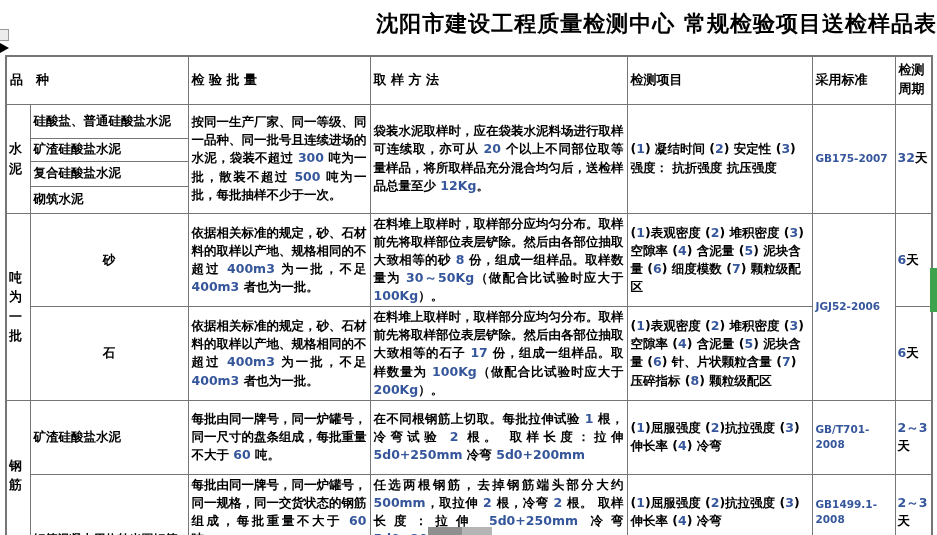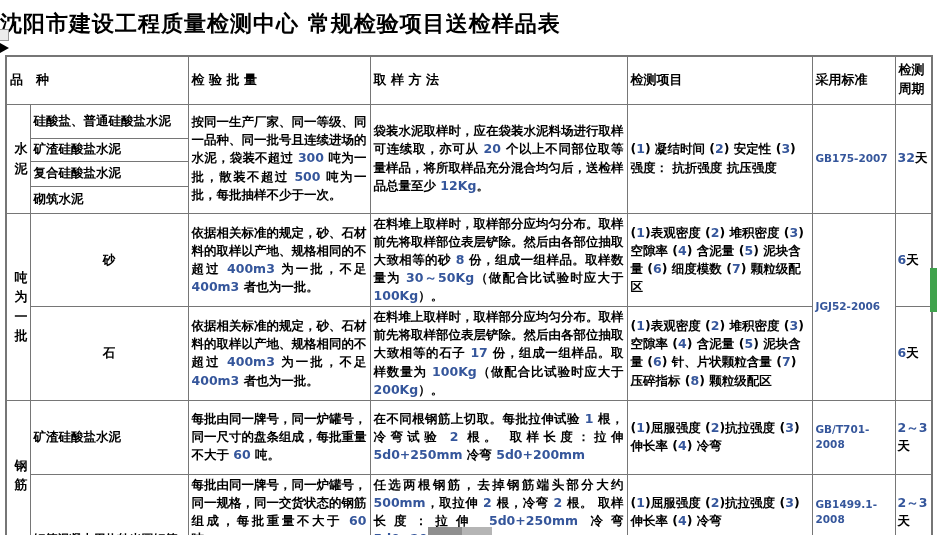--- a/index.html
+++ b/index.html
@@ -2,39 +2,39 @@
 <html><head>
 <meta charset="utf-8">
 <style>
   html,body{margin:0;padding:0;}
   body{
     width:937px;height:535px;position:relative;background:#ffffff;
     font-family:"DejaVu Sans","Liberation Sans",sans-serif;
     overflow:hidden;
   }
   .title{
-    position:absolute;top:9px;left:0;width:937px;text-align:left;
+    position:absolute;top:9px;left:0;width:937px;text-align:right;
     font-size:22px;font-weight:bold;color:#000;letter-spacing:1px;
     white-space:nowrap;
   }
   table.sheet{
     position:absolute;left:5px;top:55px;width:926px;
     border-collapse:collapse;table-layout:fixed;
     border:2px solid #767676;
   }
   td,th{
     border:1px solid #767676;
     font-size:12.5px;font-weight:bold;color:#000;
     padding:1px 3px;line-height:1.45;
     vertical-align:middle;overflow:hidden;word-break:break-word;
     text-align:left;
   }
   th{font-size:13px;font-weight:bold;}
   .grp{
-    word-break:break-all;text-align:right;padding:9px 2px;
+    word-break:break-all;text-align:left;padding:9px 2px;
     font-size:13px;line-height:1.5;
   }
   .long{text-align:justify;}
   .center{text-align:center;}
   .vbottom{vertical-align:bottom;}
   .std{font-size:10.5px;margin-top:12px;}
   .cyc{padding:16px 2px;}
   .num{color:#35569B;}
   
   .rh-hdr{height:48px;}

